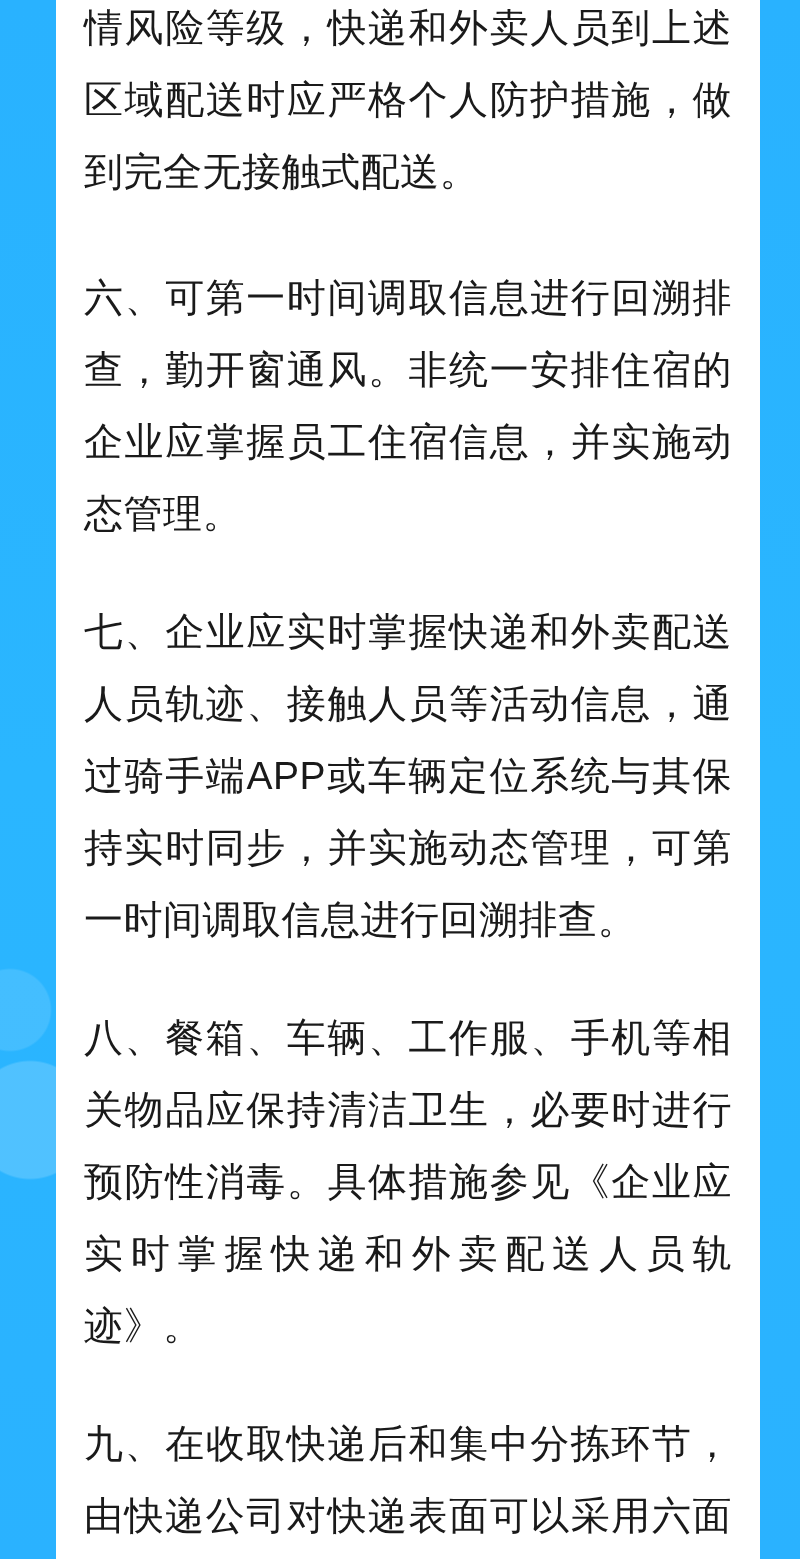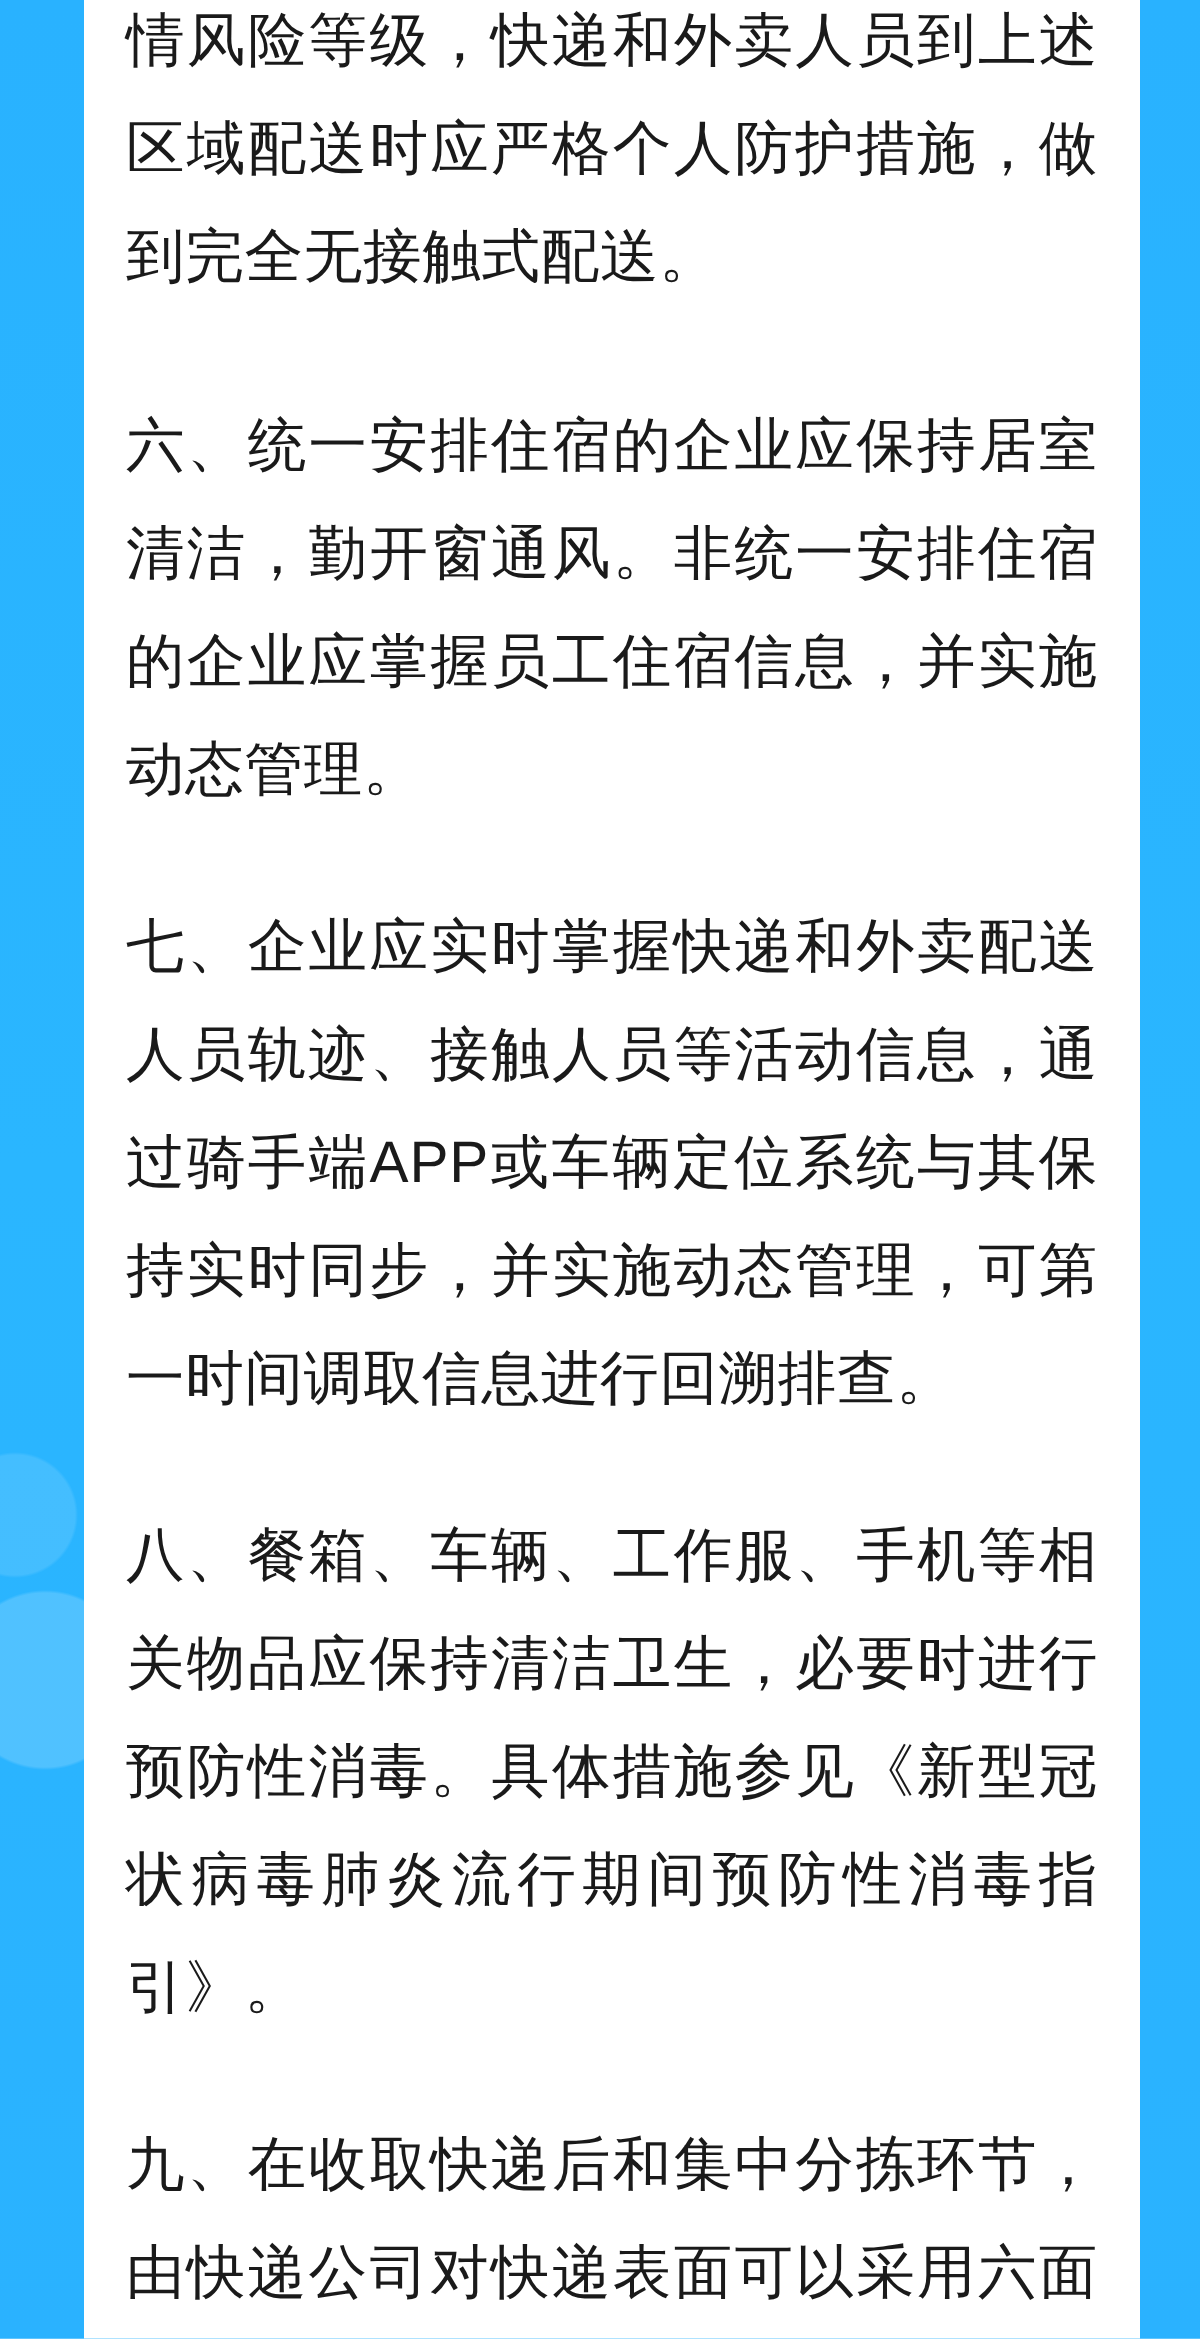--- a/index.html
+++ b/index.html
@@ -55,19 +55,19 @@
     margin-bottom: 0;
   }
 </style>
 </head>
 <body>
 
 <div class="page">
   <div class="doc-card">
     <div class="doc-body">
       <p class="para first">情风险等级，快递和外卖人员到上述区域配送时应严格个人防护措施，做到完全无接触式配送。</p>
-      <p class="para">六、统一安排住宿的企业应保持居室清洁，勤开窗通风。非统一安排住宿的企业应掌握员工住宿信息，并实施动态管理。</p>
+      <p class="para">六、可第一时间调取信息进行回溯排查，勤开窗通风。非统一安排住宿的企业应掌握员工住宿信息，并实施动态管理。</p>
       <p class="para">七、企业应实时掌握快递和外卖配送人员轨迹、接触人员等活动信息，通过骑手端APP或车辆定位系统与其保持实时同步，并实施动态管理，可第一时间调取信息进行回溯排查。</p>
-      <p class="para">八、餐箱、车辆、工作服、手机等相关物品应保持清洁卫生，必要时进行预防性消毒。具体措施参见《新型冠状病毒肺炎流行期间预防性消毒指引》。</p>
+      <p class="para">八、餐箱、车辆、工作服、手机等相关物品应保持清洁卫生，必要时进行预防性消毒。具体措施参见《企业应实时掌握快递和外卖配送人员轨迹》。</p>
       <p class="para">九、在收取快递后和集中分拣环节，由快递公司对快递表面可以采用六面擦拭消</p>
     </div>
   </div>
 </div>
 
 </body></html>

